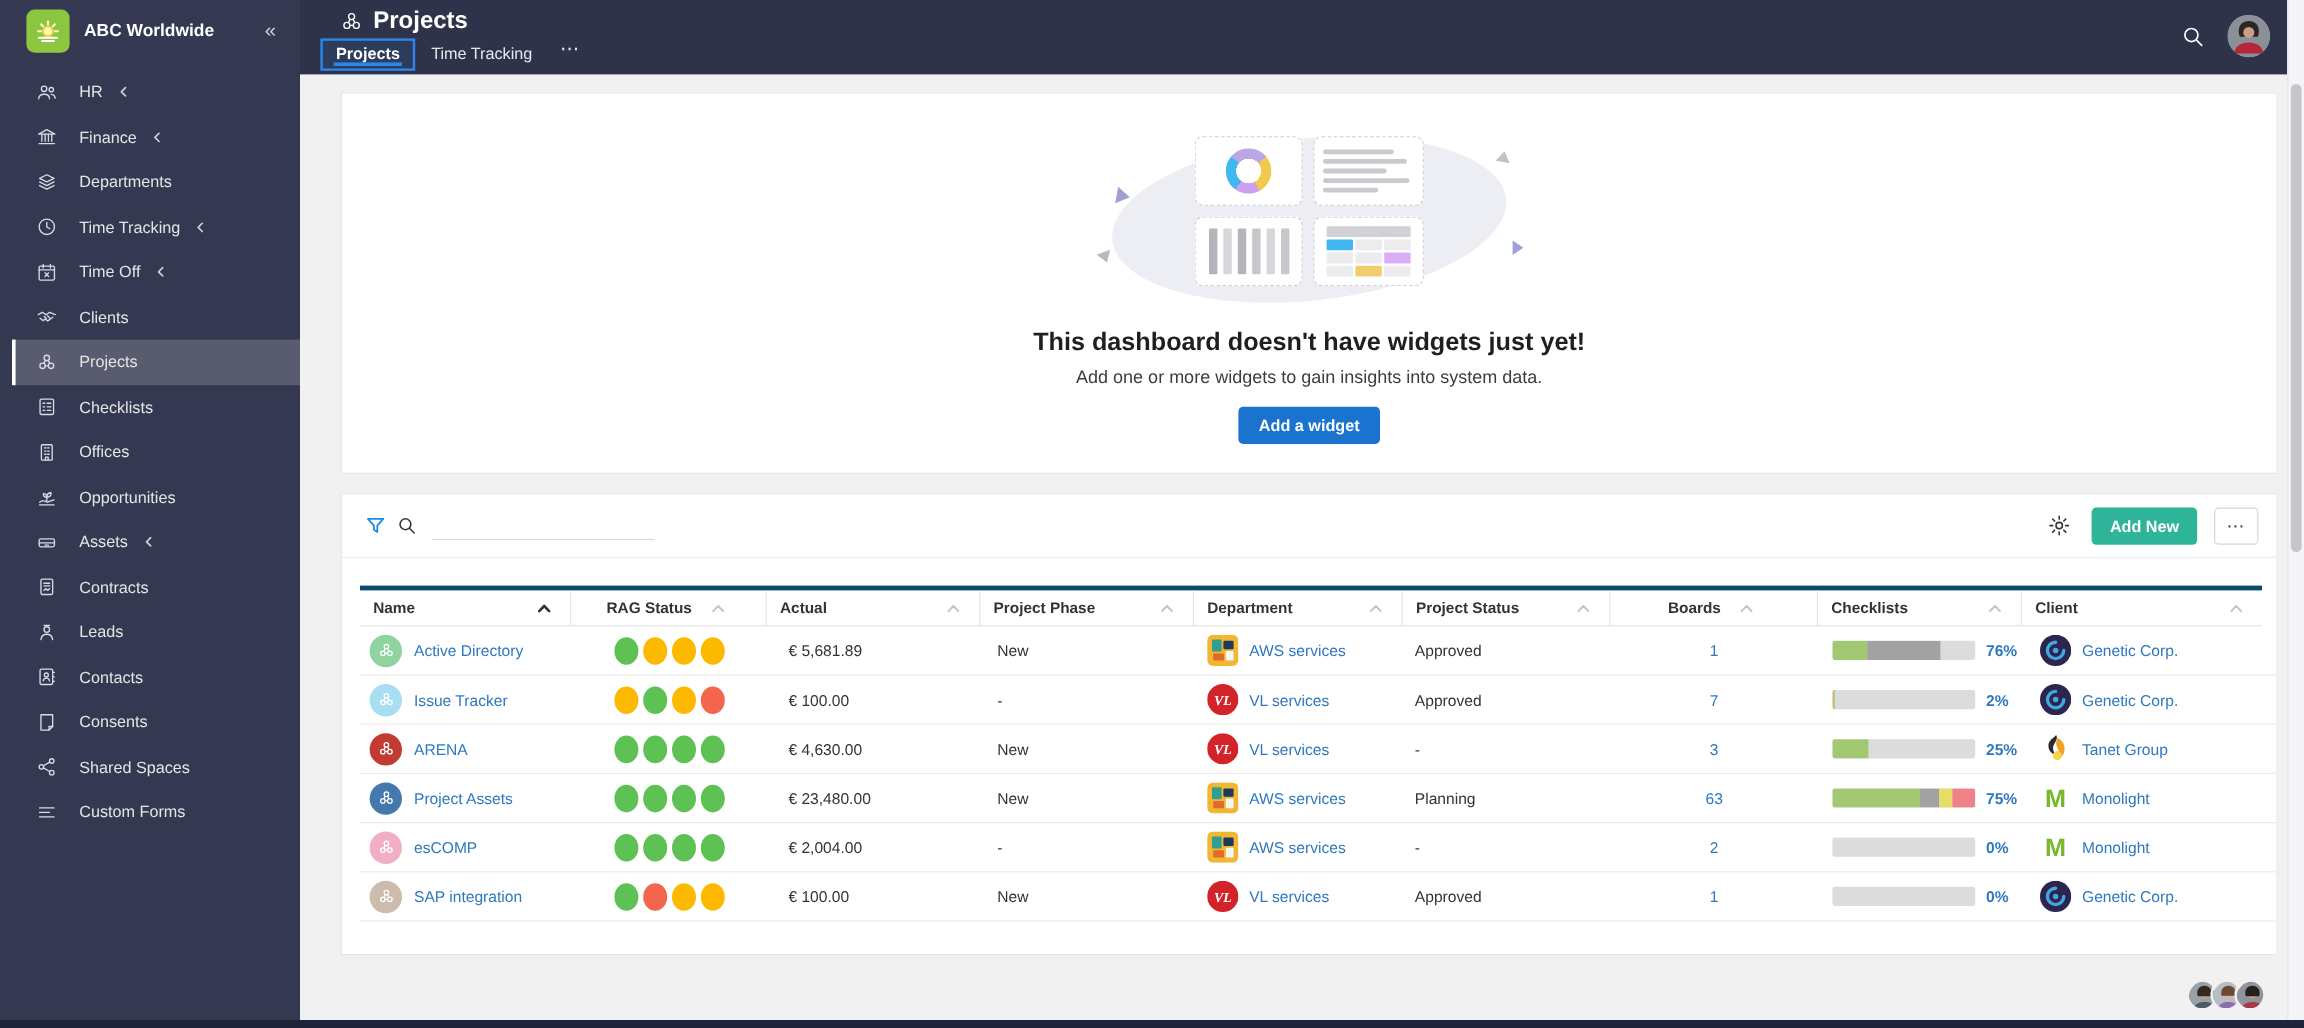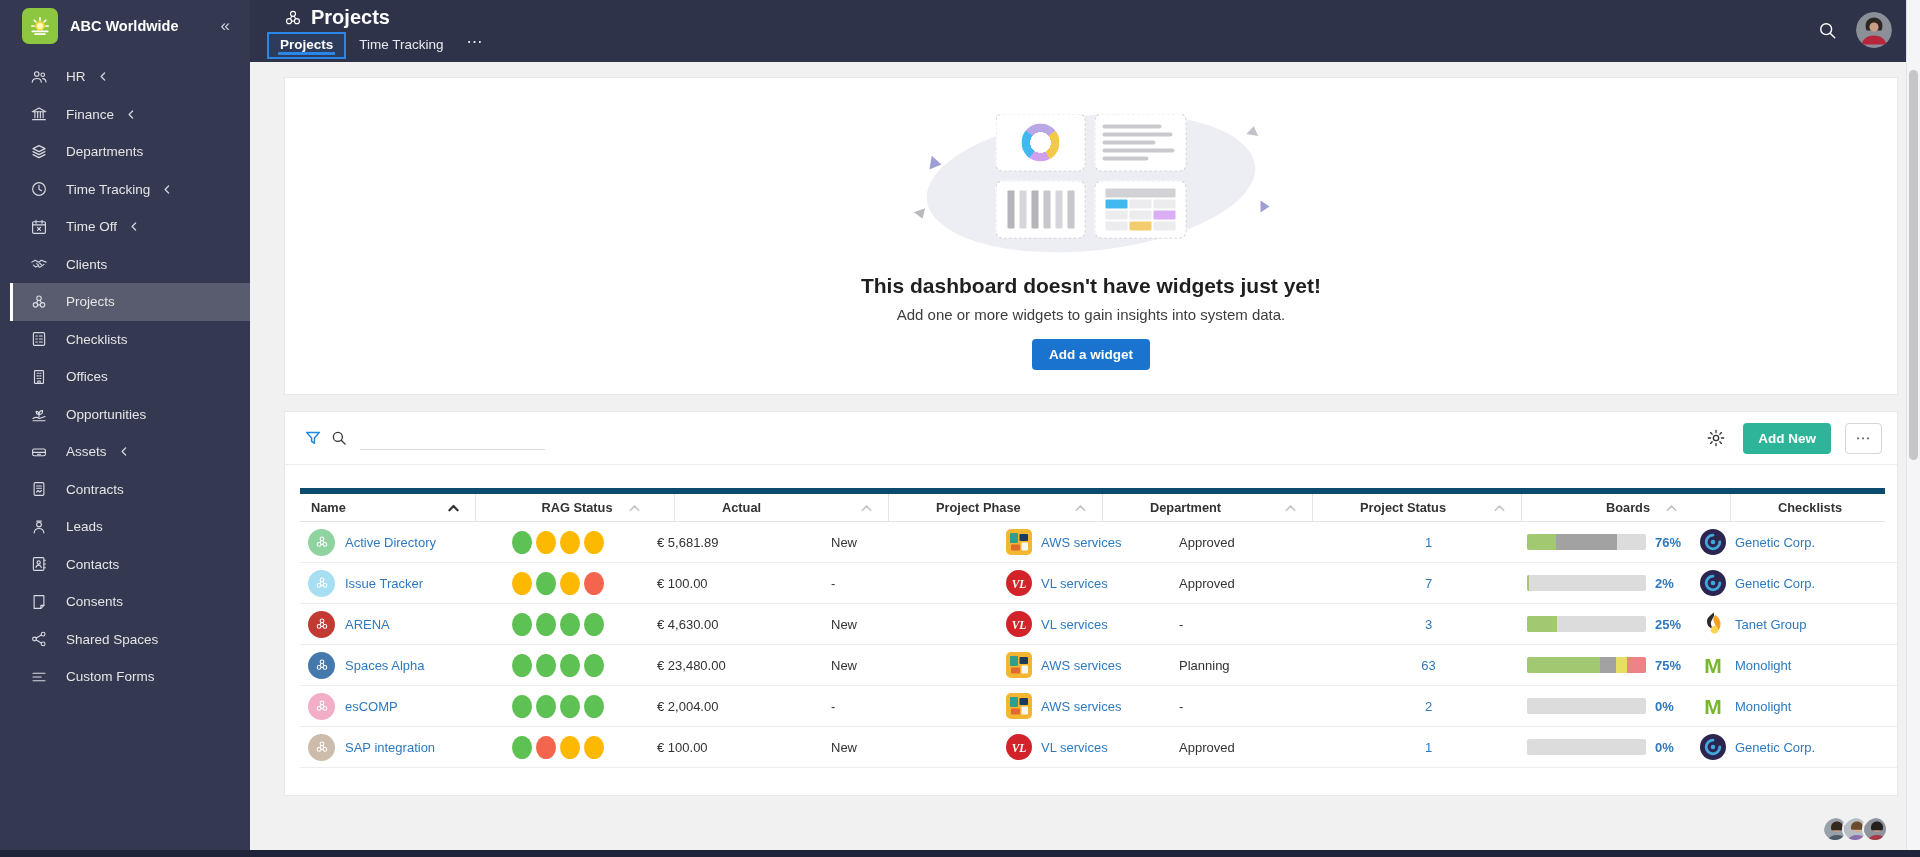--- a/index.html
+++ b/index.html
@@ -69,21 +69,21 @@
   .icon-btn { display:flex; align-items:center; justify-content:center; width:26px; height:26px; cursor:pointer; }
   .filter-btn svg { width:18px; height:18px; stroke:#1e88e5; fill:none; stroke-width:2; stroke-linejoin:round; }
   .tb-search svg { width:18px; height:18px; stroke:#333; fill:none; stroke-width:1.7; stroke-linecap:round; }
   .tb-input { border:none; border-bottom:1px solid #d9d9d9; outline:none; width:185px; height:24px; margin-left:8px; font-size:13px; background:transparent; }
   .tb-right { margin-left:auto; display:flex; align-items:center; gap:14px; }
   .gear-btn svg { width:20px; height:20px; stroke:#333; fill:none; stroke-width:1.6; stroke-linecap:round; }
   .add-new-btn { background:#2eb498; color:#fff; border:none; border-radius:4px; font-size:13.5px; font-weight:bold; padding:8px 15px; cursor:pointer; font-family:"Liberation Sans",sans-serif; }
   .more-btn { background:#fff; border:1px solid #d6d6d6; border-radius:4px; color:#444; width:37px; height:31px; font-size:15px; cursor:pointer; letter-spacing:1px; }
 
   .grid-head, .grid-row { display:grid; grid-template-columns:176px 163px 178px 178px 174px 173px 173px 170px 1fr; align-items:center; margin:0 0 0 15px; }
-  .grid-head { margin-top:23px; height:34px; border-top:6px solid #0c4a6e; border-bottom:1px solid #e4e4e4; margin-right:12px;gap:36px; }
+  .grid-head { margin-top:23px; height:34px; border-top:4px solid #0c4a6e; border-bottom:1px solid #e4e4e4; margin-right:12px; }
   .th { display:flex; align-items:center; height:100%; font-size:12.8px; font-weight:bold; color:#333; border-right:1px solid #e4e4e4; padding:0 16px 0 11px; justify-content:space-between; cursor:pointer; }
   .th.c-center { justify-content:center; gap:16px; }
   .th:last-child { border-right:none; }
   .sort { display:flex; }
   .sort svg { width:11px; height:8px; stroke:#c4c4c4; fill:none; stroke-width:1.8; stroke-linecap:round; stroke-linejoin:round; }
   .sort.on svg { stroke:#333; stroke-width:2.4; }
 
   .grid-row { height:41px; border-bottom:1px solid #ececec; }
   .cell { display:flex; align-items:center; padding-left:11px; font-size:13px; color:#333; }
   .cell.c-center { justify-content:center; padding-left:0; }
@@ -668,21 +668,21 @@
         <div class="grid-row">
           <div class="cell" style="padding-left: 8px;">
             <span class="proj-avatar" style="background: rgb(69, 121, 173);">
               <svg viewBox="0 0 24 24">
                 <circle cx="12" cy="7.2" r="2.8"></circle>
                 <circle cx="7.6" cy="15.6" r="2.8"></circle>
                 <circle cx="16.4" cy="15.6" r="2.8"></circle>
                 <path d="M10.7 9.6l-1.6 3M13.3 9.6l1.6 3M10.4 15.6h3.2"></path>
               </svg>
             </span>
-            <a class="link">Spaces Alpha</a>
+            <a class="link">Project Assets</a>
           </div>
           <div class="cell c-center">
             <span class="rag-dot" style="background: rgb(94, 193, 83);"></span>
             <span class="rag-dot" style="background: rgb(94, 193, 83);"></span>
             <span class="rag-dot" style="background: rgb(94, 193, 83);"></span>
             <span class="rag-dot" style="background: rgb(94, 193, 83);"></span>
           </div>
           <div class="cell" style="padding-left: 18px;">€ 23,480.00</div>
           <div class="cell" style="padding-left: 14px;">New</div>
           <div class="cell">

